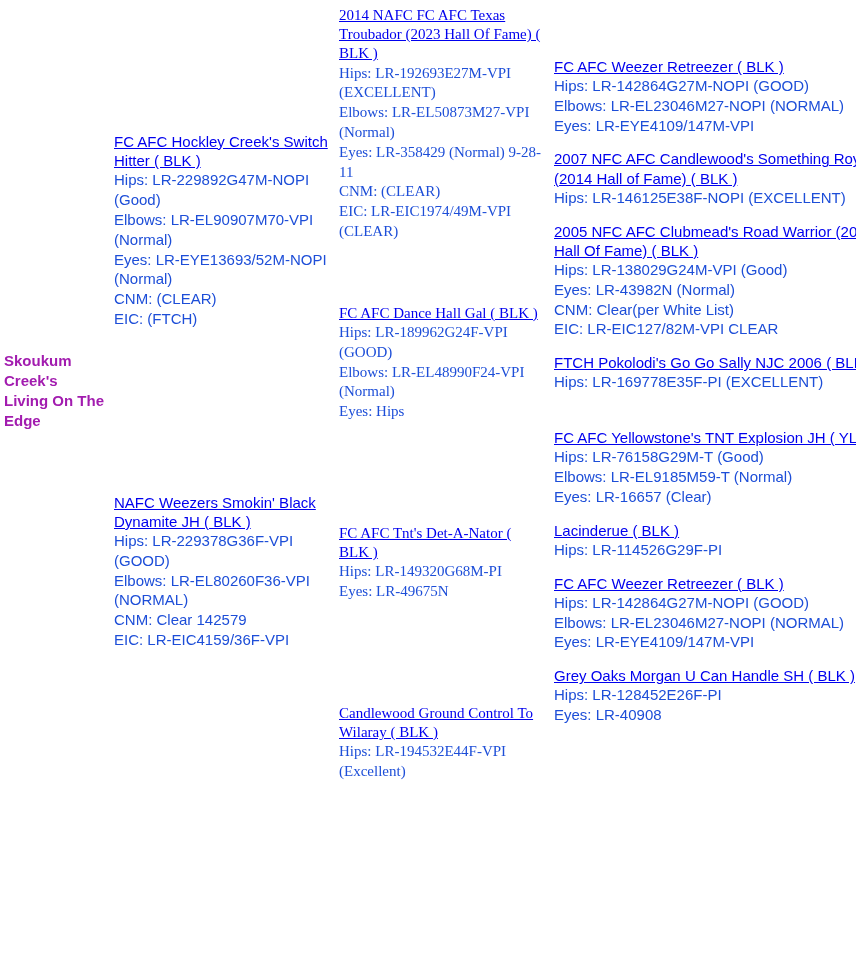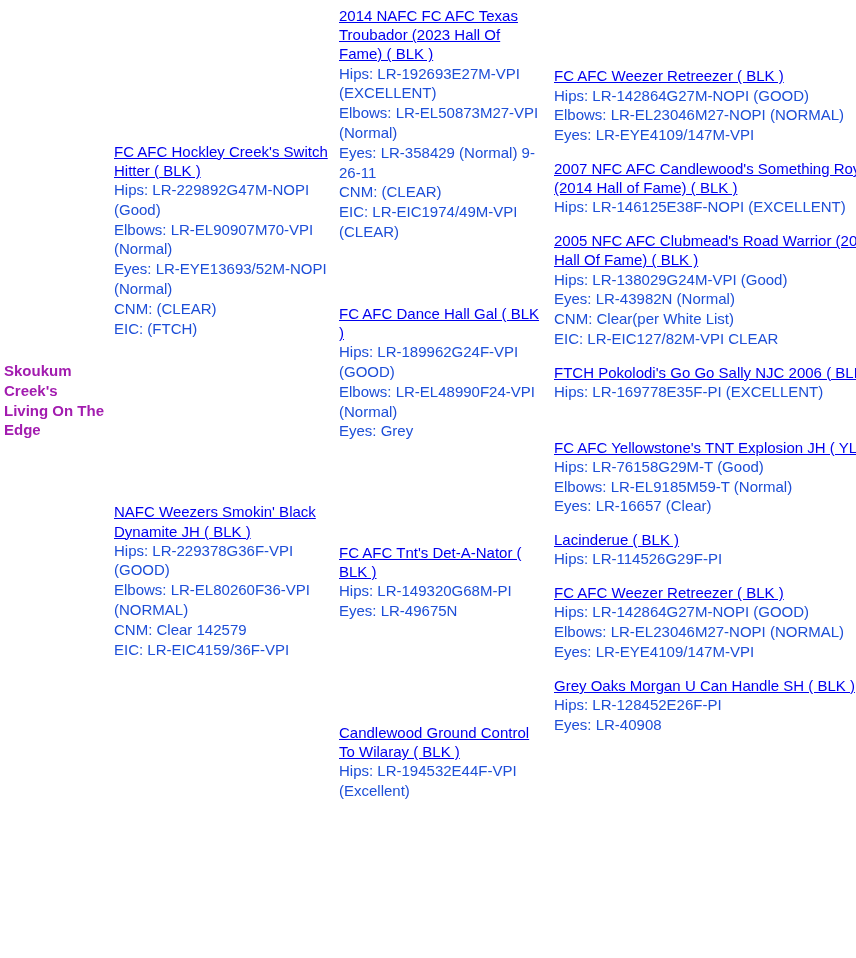--- a/index.html
+++ b/index.html
@@ -20,21 +20,21 @@
     width: 856px;
     table-layout: fixed;
   }
   .pedigree td {
     vertical-align: middle;
     padding: 0 6px 0 4px;
     border: 0;
   }
   .col-gen1 { width: 100px; }
   .col-gen2 { width: 215px; }
-  .col-gen3 { width: 205px; }
+  .col-gen3 { width: 205px; font-family: Liberation Serif, serif; }
   .col-gen4 { width: 330px; }
   .dog-name {
     color: #0000ee;
     text-decoration: underline;
     line-height: 1.28;
     display: block;
   }
   .detail {
     color: #1d4ed8;
     line-height: 1.32;
@@ -84,30 +84,30 @@
         <span class="detail">EIC: LR-EIC4159/36F-VPI</span>
       </div>
     </td>
 
     <td class="col-gen3">
       <div class="top-pad"></div>
       <div class="group">
         <a class="dog-name" href="#">2014 NAFC FC AFC Texas Troubador (2023 Hall Of Fame) ( BLK )</a>
         <span class="detail">Hips: LR-192693E27M-VPI (EXCELLENT)</span>
         <span class="detail">Elbows: LR-EL50873M27-VPI (Normal)</span>
-        <span class="detail">Eyes: LR-358429 (Normal) 9-26-11</span>
+        <span class="detail">Eyes: LR-358429 (Normal) 9-28-11</span>
         <span class="detail">CNM: (CLEAR)</span>
         <span class="detail">EIC: LR-EIC1974/49M-VPI (CLEAR)</span>
       </div>
       <div class="spacer-lg"></div>
       <div class="group">
         <a class="dog-name" href="#">FC AFC Dance Hall Gal ( BLK )</a>
         <span class="detail">Hips: LR-189962G24F-VPI (GOOD)</span>
         <span class="detail">Elbows: LR-EL48990F24-VPI (Normal)</span>
-        <span class="detail">Eyes: Grey</span>
+        <span class="detail">Eyes: Hips</span>
       </div>
       <div class="spacer-lg"></div>
       <div class="spacer-md"></div>
       <div class="group">
         <a class="dog-name" href="#">FC AFC Tnt's Det-A-Nator ( BLK )</a>
         <span class="detail">Hips: LR-149320G68M-PI</span>
         <span class="detail">Eyes: LR-49675N</span>
       </div>
       <div class="spacer-lg"></div>
       <div class="spacer-md"></div>

